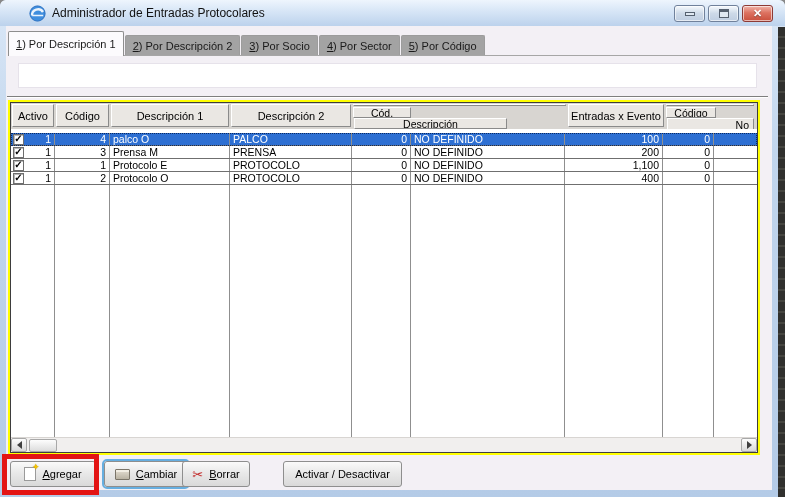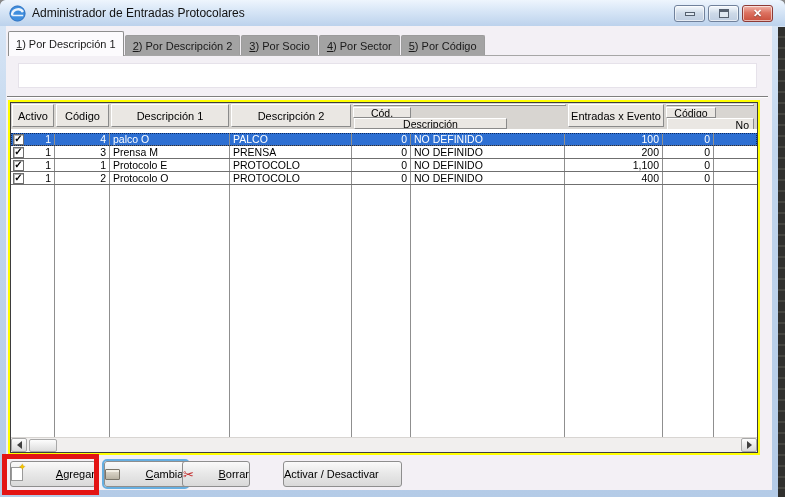--- a/index.html
+++ b/index.html
@@ -10,21 +10,21 @@
     position:relative; width:785px; height:497px; overflow:hidden;
     background:linear-gradient(180deg,#dbe8f7 0%,#c2d6ed 30%,#b4cbe7 100%);
     border-radius:6px 6px 0 0;
   }
 
   
   .titlebar{
     position:absolute; left:0; top:0; right:0; height:26px;
     background:linear-gradient(180deg,#eef5fd 0%,#d6e5f6 45%,#bcd2ec 100%);
     border-radius:6px 6px 0 0;
-    display:flex; align-items:center;
+    display:flex; align-items:center;padding-left:20px;
   }
   .app-icon{ margin:0 6px 0 9px; width:17px; height:17px; flex:0 0 auto; }
   .title-text{ font-size:12px; color:#111; }
   .winbtns{ position:absolute; right:12px; top:5px; display:flex; gap:3px; }
   .wbtn{
     width:31px; height:17px; border-radius:3px; border:1px solid #70819b;
     background:linear-gradient(180deg,#f6fafd,#cdd9e8 50%,#bfcee1);
     display:flex; align-items:center; justify-content:center; cursor:default;
     box-shadow:inset 0 0 0 1px rgba(255,255,255,.6);
   }
@@ -150,21 +150,21 @@
     background:linear-gradient(180deg,#fdfdfd,#dcdcdc);
   }
   .sspacer{ flex:1; }
   .tri-l{ width:0; height:0; border-style:solid; border-width:4px 5px 4px 0; border-color:transparent #3f3f3f transparent transparent; }
   .tri-r{ width:0; height:0; border-style:solid; border-width:4px 0 4px 5px; border-color:transparent transparent transparent #3f3f3f; }
 
   
   .btn{
     position:absolute; top:435px; height:26px; border:1px solid #8e8e8e; border-radius:3px;
     background:linear-gradient(180deg,#fafafa,#e9e9e9 45%,#d9d9d9);
-    font-size:11px; color:#000; display:flex; align-items:center; justify-content:space-between;
+    font-size:11px; color:#000; display:flex; align-items:center; justify-content:center;
     gap:6px; cursor:default;
   }
   .btn-agregar{ left:4px;  width:86px; }
   .btn-cambiar{ left:98px; width:84px; outline:2px solid #66aee0; outline-offset:0px; }
   .btn-borrar { left:176px; width:68px; }
   .btn-activar{ left:277px; width:119px; }
   .btn-salir  { left:682px; width:75px; }
 
   .ic-newdoc{ position:relative; width:12px; height:14px; background:#fff; border:1px solid #9a9a9a; flex:0 0 auto; }
   .ic-newdoc::after{ content:"✦"; position:absolute; right:-4px; top:-6px; color:#f4c400; font-size:9px; text-shadow:0 0 1px #a67c00; }

